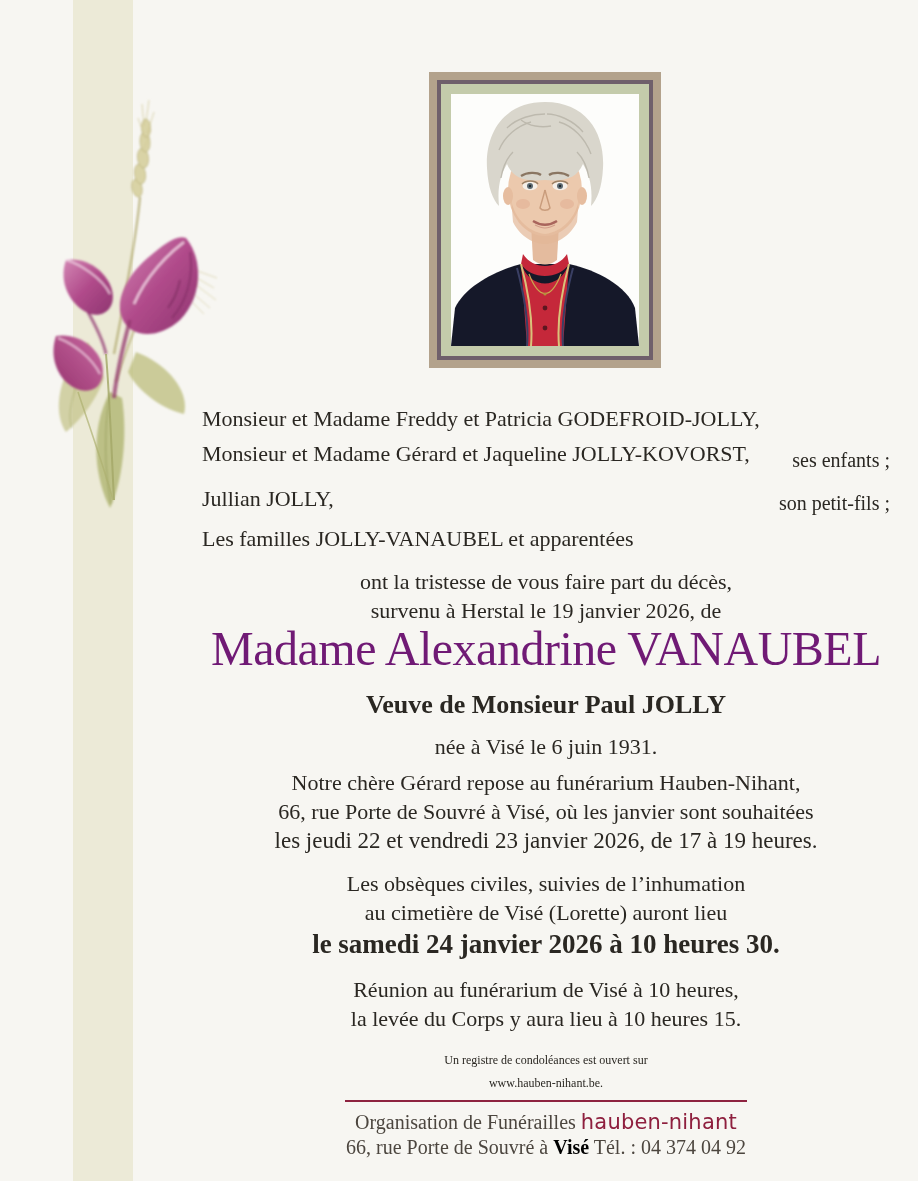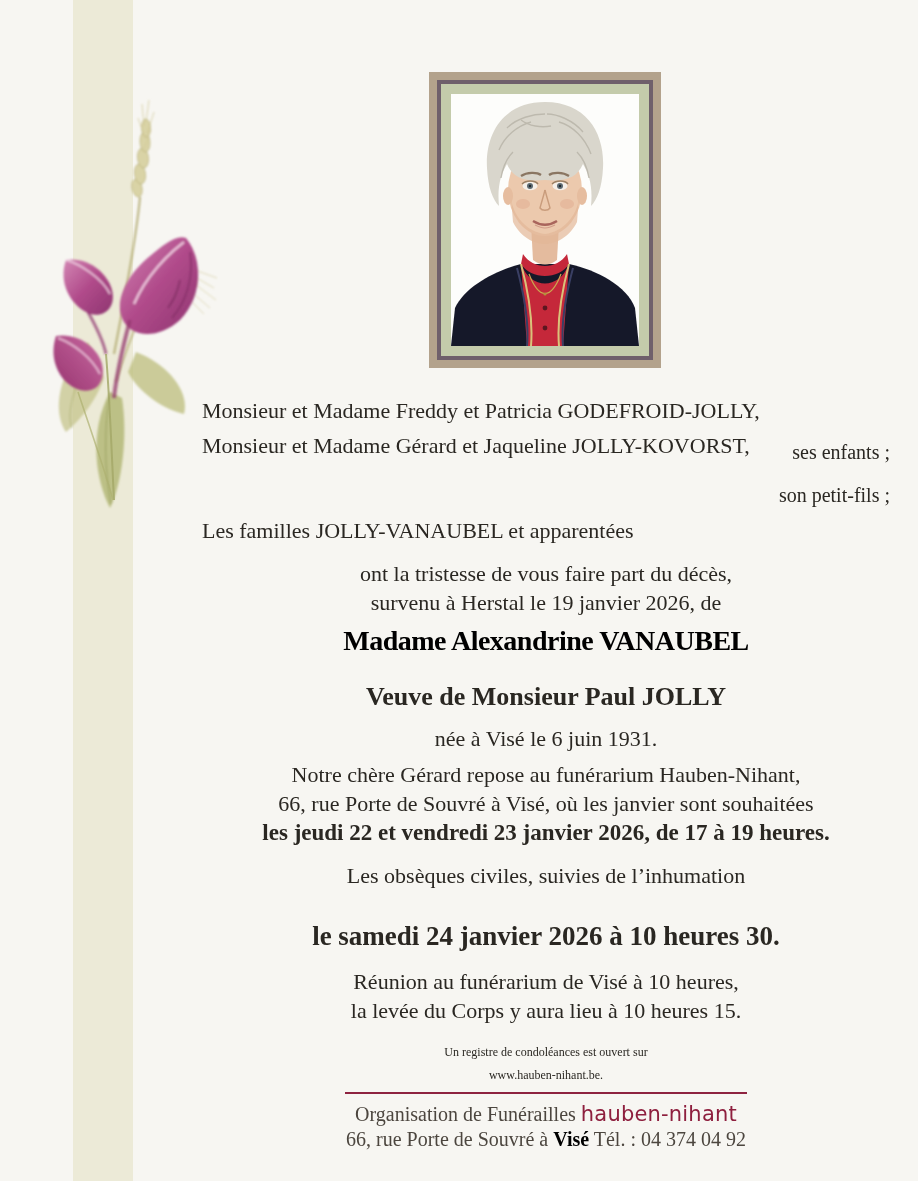--- a/index.html
+++ b/index.html
@@ -14,27 +14,27 @@
     background:#ecead７;
     background-color:#ecead7;
   }
   .flowers{position:absolute;left:18px;top:92px;width:200px;height:420px;}
   
   .frame-outer{position:absolute;left:429px;top:72px;background:#b3a28c;padding:8px;}
   .frame-mid{background:#6f5f6b;padding:4px;}
   .frame-inner{background:#c4cbab;padding:10px;}
   .photo{display:block;width:188px;height:252px;background:#fdfdfb;}
   
-  .content{position:absolute;left:174px;top:0;width:744px;height:1052px;}
+  .content{position:absolute;left:174px;top:8px;width:744px;height:1052px;}
   .line{position:absolute;width:100%;text-align:center;font-size:22px;line-height:26px;white-space:nowrap;}
   .fam{text-align:left;padding-left:28px;box-sizing:border-box;}
   .rel{position:absolute;right:28px;width:auto;font-size:20px;white-space:nowrap;}
-  .title{font-size:28px;font-weight:bold;letter-spacing:-0.5px;color:#000000;}
+  .title{font-size:48px;font-weight:normal;letter-spacing:-0.5px;color:#701a75;}
   .subtitle{font-size:26px;font-weight:bold;}
-  .bold{font-weight:bold;font-size:23px;}
+  .bold{font-weight:normal;font-size:23px;}
   .bigbold{font-weight:bold;font-size:27px;}
   .small{font-size:12px;}
   .divider{position:absolute;top:1092px;left:50%;transform:translateX(-50%);width:402px;height:2px;}
   .footer-line{font-size:20px;color:#4c463f;}
   .logo{
     font-family:"DejaVu Sans", sans-serif;font-weight:normal;
     font-size:21px;letter-spacing:0.2px;
   }
   .bold-inline{font-weight:bold;color:#000000;}
 </style>
@@ -188,35 +188,37 @@
       </svg>
     </div>
   </div>
 </div>
 
 <div class="content">
 
   <div class="line fam" style="top:398px">Monsieur et Madame Freddy et Patricia GODEFROID-JOLLY,</div>
   <div class="line fam" style="top:433px">Monsieur et Madame Gérard et Jaqueline JOLLY-KOVORST,</div>
   <div class="rel" style="top:441px">ses enfants ;</div>
+  <div class="line fam" style="top:478px">Jullian JOLLY,</div>
   <div class="rel" style="top:484px">son petit-fils ;</div>
   <div class="line" style="top:561px">ont la tristesse de vous faire part du décès,</div>
 
   <div class="line fam" style="top:518px">Les familles JOLLY-VANAUBEL et apparentées</div>
   <div class="line" style="top:590px">survenu à Herstal le 19 janvier 2026, de</div>
 
   <div class="line title" style="top:628px">Madame Alexandrine VANAUBEL</div>
   <div class="line subtitle" style="top:684px">Veuve de Monsieur Paul JOLLY</div>
   <div class="line" style="top:726px">née à Visé le 6 juin 1931.</div>
 
   <div class="line" style="top:762px">Notre chère Gérard repose au funérarium Hauben-Nihant,</div>
   <div class="line" style="top:791px">66, rue Porte de Souvré à Visé, où les janvier sont souhaitées</div>
   <div class="line bold" style="top:820px">les jeudi 22 et vendredi 23 janvier 2026, de 17 à 19 heures.</div>
 
   <div class="line" style="top:863px">Les obsèques civiles, suivies de l’inhumation</div>
+  <div class="line" style="top:892px">au cimetière de Visé (Lorette) auront lieu</div>
   <div class="line bigbold" style="top:923px">le samedi 24 janvier 2026 à 10 heures 30.</div>
 
   <div class="line" style="top:969px">Réunion au funérarium de Visé à 10 heures,</div>
   <div class="line" style="top:998px">la levée du Corps y aura lieu à 10 heures 15.</div>
 
   <div class="line small" style="top:1039px">Un registre de condoléances est ouvert sur</div>
   <div class="line small" style="top:1062px">www.hauben-nihant.be.</div>
 
   <div class="divider" style="background:#8e2340"></div>
 

